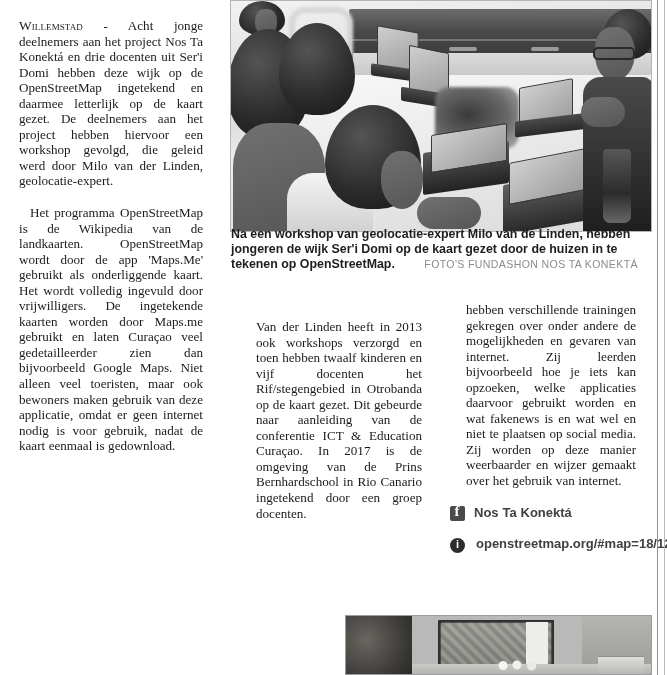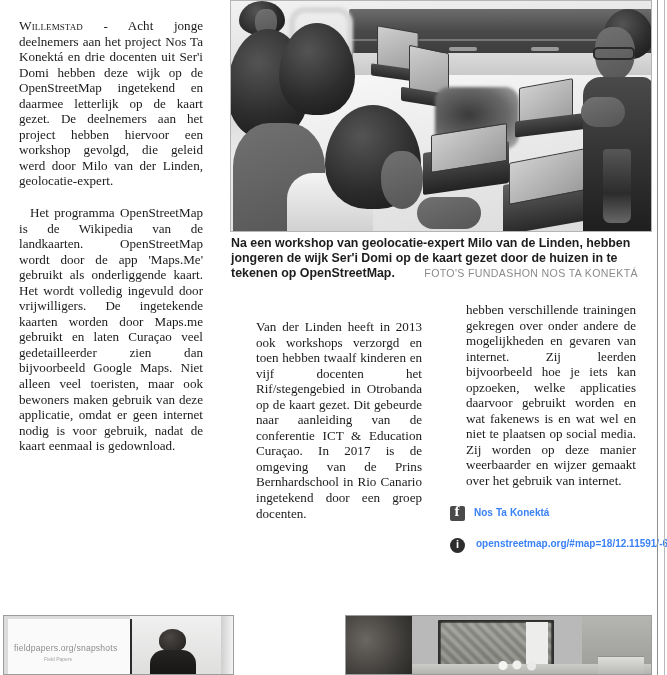--- a/index.html
+++ b/index.html
@@ -146,21 +146,21 @@
     border-radius: 16px 16px 6px 6px;
     background: transparent;
   }
   .blur { filter: blur(0.7px); }
   .blur2 { filter: blur(1.6px); }
 
   
   .caption {
     position: absolute;
     left: 231px;
-    top: 236px;
+    top: 227px;
     width: 424px;
     font-family: "Liberation Sans", sans-serif;
     font-weight: bold;
     font-size: 12.4px;
     line-height: 15px;
     color: #1d1d1d;
   }
   .credit {
     font-family: "Liberation Sans", sans-serif;
     font-weight: normal;
@@ -172,23 +172,23 @@
 
   
   .linkrow {
     display: flex;
     align-items: flex-start;
     margin-top: 15px;
   }
   .linkrow .lbl {
     font-family: "Liberation Sans", sans-serif;
     font-weight: bold;
-    font-size: 10px;
+    font-size: 13px;
     line-height: 15.5px;
-    color: #3b82f6;
+    color: #404040;
     margin-left: 9px;
   }
   .fb-icon {
     width: 15px; height: 15px;
     background: #4a4a4a;
     border-radius: 2px;
     position: relative;
     flex: 0 0 auto;
     margin-top: 1px;
   }
@@ -409,29 +409,20 @@
       <span class="fb-icon"></span>
       <span class="lbl">Nos Ta Konektá</span>
     </div>
 
     <div class="linkrow url">
       <span class="info-icon"></span>
       <span class="lbl">openstreetmap.org/#map=18/12.11591/-68.94389</span>
     </div>
   </div>
 
-  <div class="photo-bl">
-    <div class="bl-wall"></div>
-    <div class="bl-board"></div>
-    <div class="bl-board-text">fieldpapers.org/snapshots</div>
-    <div class="bl-board-sub">Field Papers</div>
-    <div class="bl-person-head"></div>
-    <div class="bl-person-body"></div>
-    <div class="bl-edge"></div>
-  </div>
 
   <div class="photo-br">
     <div class="br-right"></div>
     <div class="br-dark"></div>
     <div class="br-panel-l"></div>
     <div class="br-monitor">
       <div class="br-mon-img"></div>
     </div>
     <div class="br-panel-r"></div>
     <div class="br-desk"></div>

